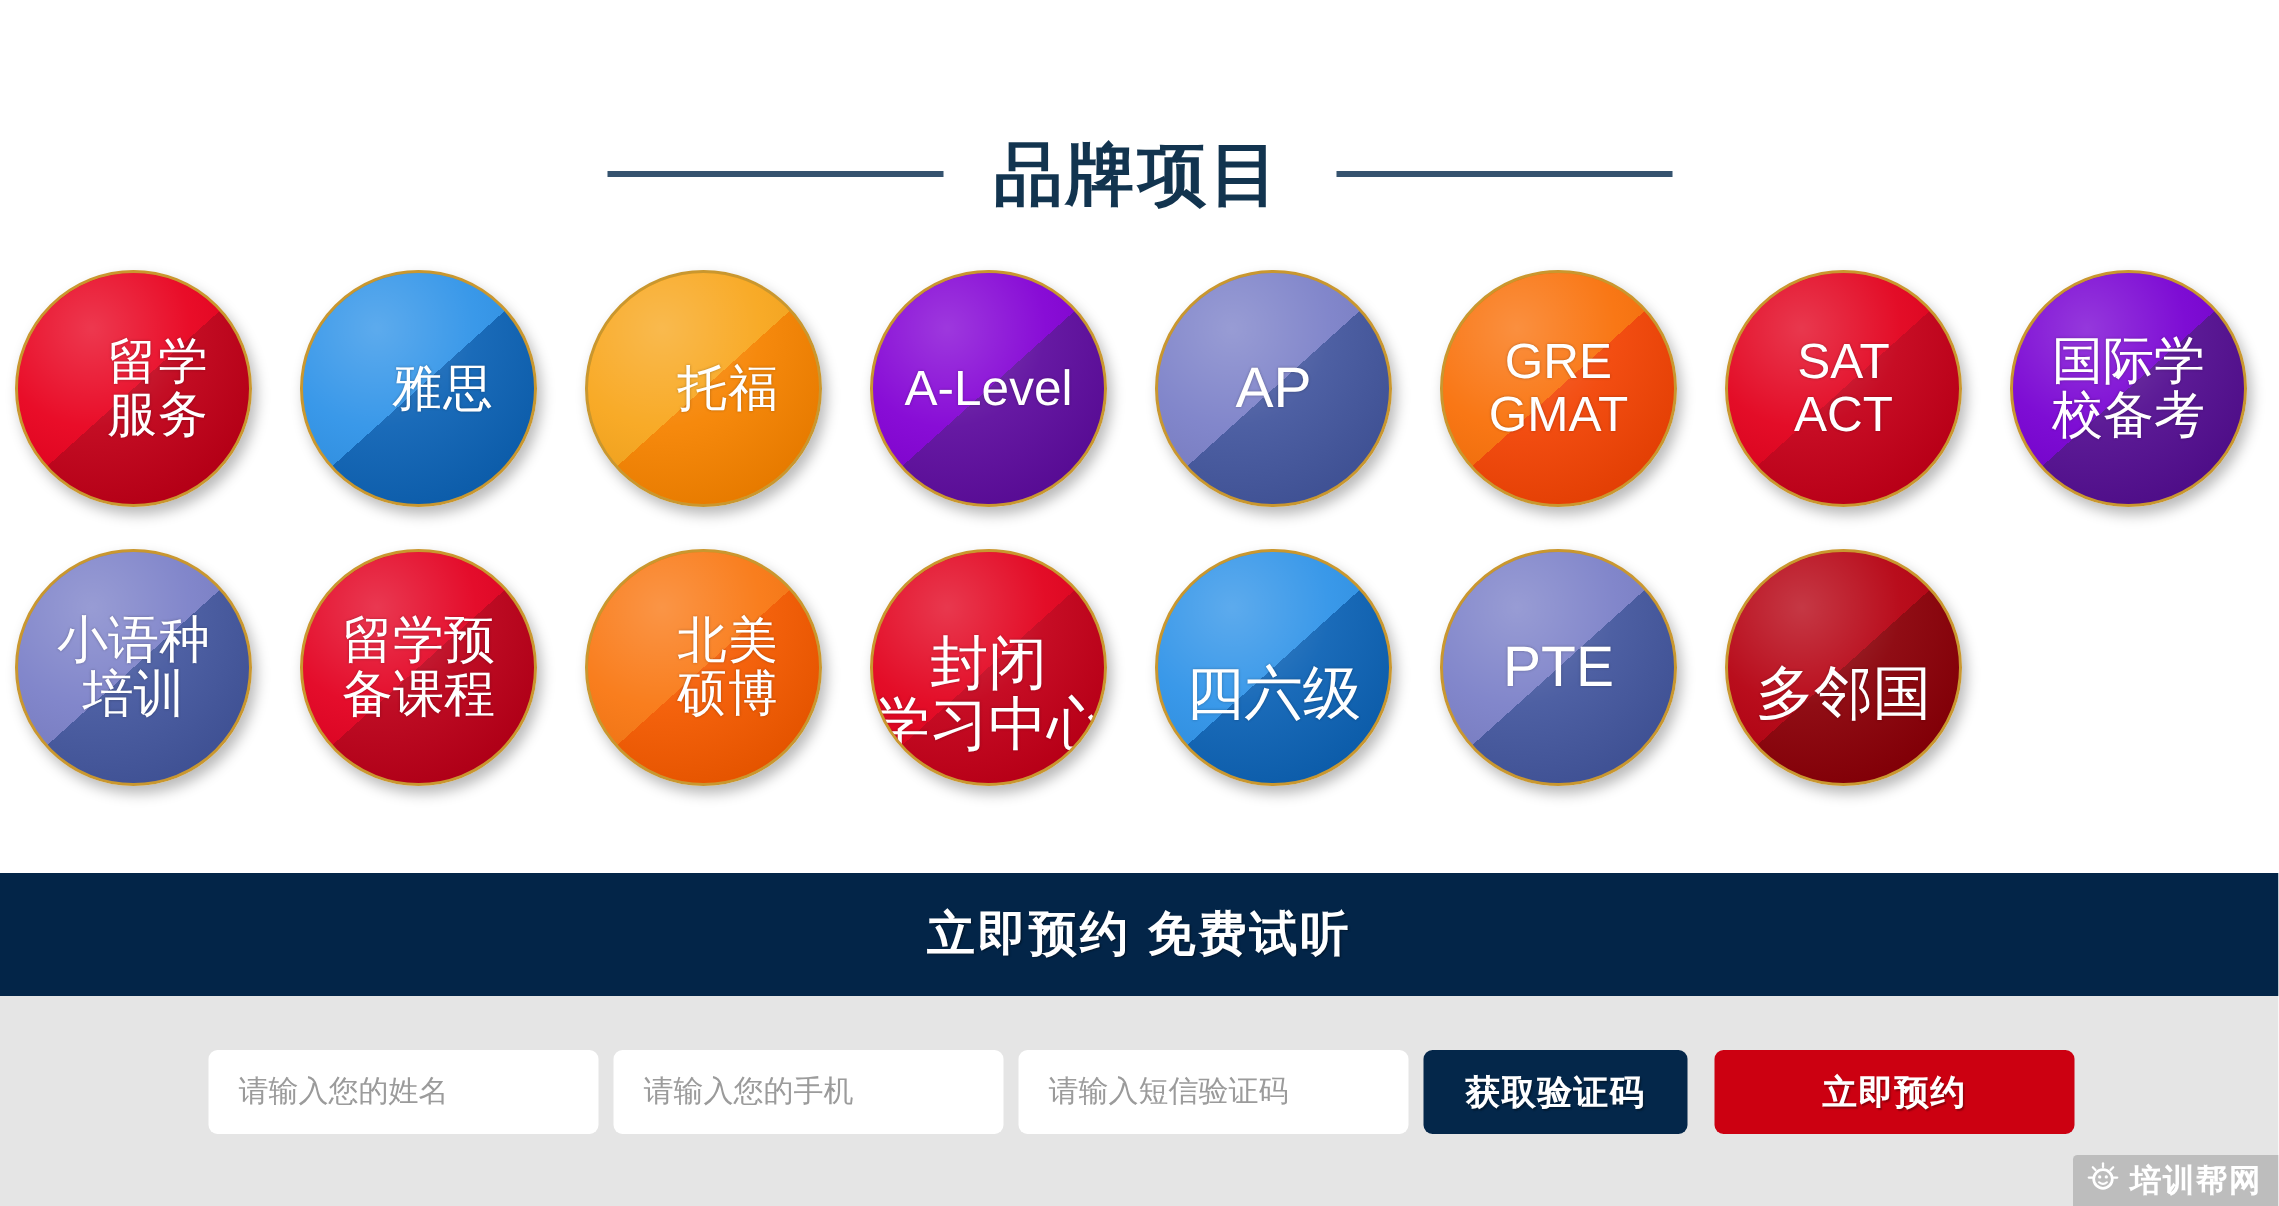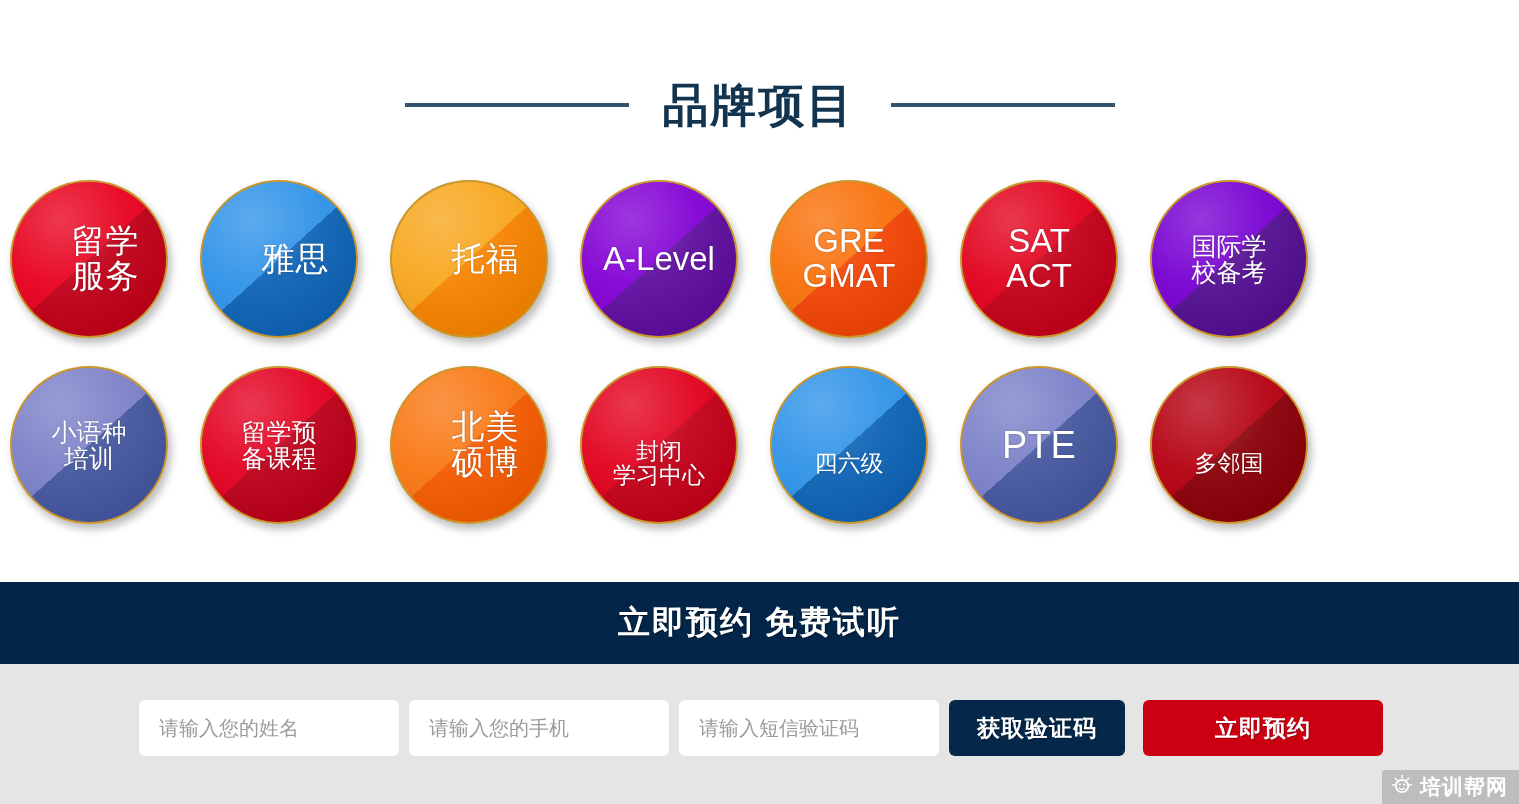--- a/index.html
+++ b/index.html
@@ -11,21 +11,21 @@
     height: 804px;
     background: #ffffff;
     font-family: "Liberation Sans", "DejaVu Sans", sans-serif;
     overflow: hidden;
     position: relative;
   }
 
   
   .heading-row {
     position: absolute;
-    top: 69px;
+    top: 80px;
     left: 0;
     width: 1519px;
     height: 72px;
     display: flex;
     align-items: center;
     justify-content: center;
     gap: 0;
   }
   .heading-rule {
     width: 224px;
@@ -90,22 +90,22 @@
     position: relative;
     z-index: 3;
     color: #ffffff;
     text-align: center;
     line-height: 1.06;
     white-space: pre;
     font-weight: normal;
     text-shadow: 0 0 2px rgba(0,0,0,0.28);
   }
   .cjk { font-size: 33px; letter-spacing: 1px; margin-left: 33px; }
-  .cjk-sm { font-size: 23px; letter-spacing: 0px; margin-top: 36px; }
-  .cjk-xs { font-size: 25px; letter-spacing: 0px; }
+  .cjk-sm { font-size: 39px; letter-spacing: 0px; margin-top: 36px; }
+  .cjk-xs { font-size: 34px; letter-spacing: 0px; }
   .latin { font-size: 33px; letter-spacing: 0px; }
   .latin-lg { font-size: 38px; }
   .wide { width: 200px; }
 
   
   .cta-banner {
     position: absolute;
     top: 582px;
     left: 0;
     width: 1519px;
@@ -217,20 +217,26 @@
       <div class="circle-cell">
         <div class="bubble" style="background: linear-gradient(138deg, rgb(248, 166, 28) 0%, rgb(248, 166, 28) 50%, rgb(246, 131, 0) 50%, rgb(246, 131, 0) 100%);">
           <div style="position: absolute; inset: 0px; border-radius: 50%; z-index: 2; background: radial-gradient(circle at 32% 24%, rgba(255, 255, 255, 0.22) 0%, rgba(255, 255, 255, 0.05) 42%, rgba(0, 0, 0, 0.06) 78%, rgba(0, 0, 0, 0.16) 100%);"></div>
           <div class="bubble-label cjk">托福</div>
         </div>
       </div>
       <div class="circle-cell">
         <div class="bubble" style="background: linear-gradient(138deg, rgb(130, 0, 212) 0%, rgb(130, 0, 212) 50%, rgb(94, 13, 158) 50%, rgb(94, 13, 158) 100%);">
           <div style="position: absolute; inset: 0px; border-radius: 50%; z-index: 2; background: radial-gradient(circle at 32% 24%, rgba(255, 255, 255, 0.22) 0%, rgba(255, 255, 255, 0.05) 42%, rgba(0, 0, 0, 0.06) 78%, rgba(0, 0, 0, 0.16) 100%);"></div>
           <div class="bubble-label latin">A-Level</div>
+        </div>
+      </div>
+      <div class="circle-cell">
+        <div class="bubble" style="background: linear-gradient(138deg, rgb(123, 128, 200) 0%, rgb(123, 128, 200) 50%, rgb(68, 87, 158) 50%, rgb(68, 87, 158) 100%);">
+          <div style="position: absolute; inset: 0px; border-radius: 50%; z-index: 2; background: radial-gradient(circle at 32% 24%, rgba(255, 255, 255, 0.22) 0%, rgba(255, 255, 255, 0.05) 42%, rgba(0, 0, 0, 0.06) 78%, rgba(0, 0, 0, 0.16) 100%);"></div>
+          <div class="bubble-label latin-lg">AP</div>
         </div>
       </div>
       <div class="circle-cell">
         <div class="bubble" style="background: linear-gradient(138deg, rgb(249, 112, 9) 0%, rgb(249, 112, 9) 50%, rgb(242, 68, 5) 50%, rgb(242, 68, 5) 100%);">
           <div style="position: absolute; inset: 0px; border-radius: 50%; z-index: 2; background: radial-gradient(circle at 32% 24%, rgba(255, 255, 255, 0.22) 0%, rgba(255, 255, 255, 0.05) 42%, rgba(0, 0, 0, 0.06) 78%, rgba(0, 0, 0, 0.16) 100%);"></div>
           <div class="bubble-label latin">GRE
 GMAT</div>
         </div>
       </div>
       <div class="circle-cell">

